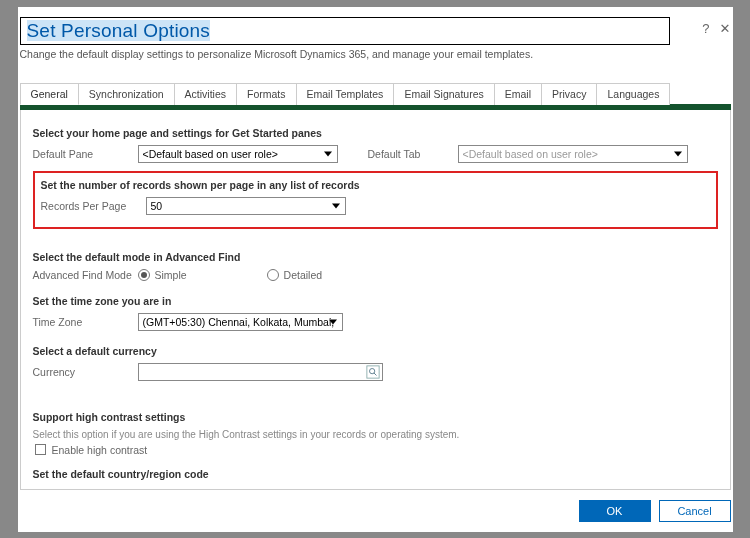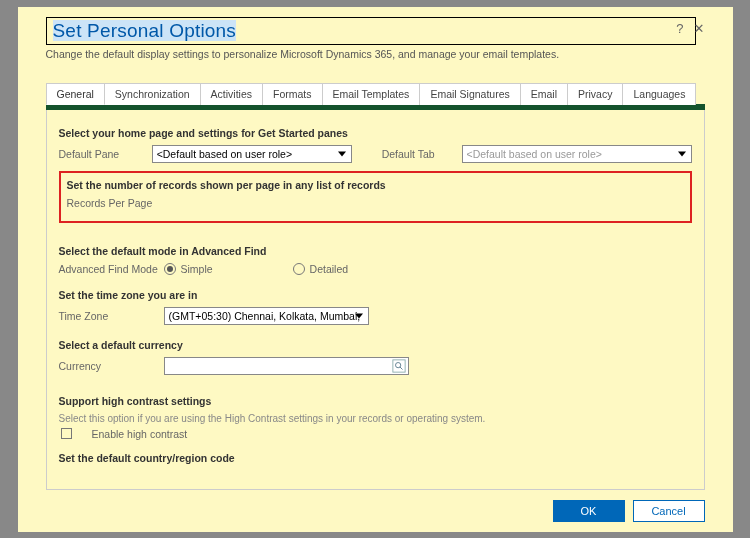--- a/index.html
+++ b/index.html
@@ -1,17 +1,17 @@
 <!DOCTYPE html>
 <html><head>
 <meta charset="utf-8">
 <style>
 *{box-sizing:border-box;margin:0;padding:0;font-family:"Segoe UI",Arial,sans-serif}
 body{background:#888;display:flex;align-items:center;justify-content:center;width:750px;height:538px;overflow:hidden}
-.dialog{background:#fef9c3;width:715px;height:525px;padding:10px 28px;position:relative;display:flex;flex-direction:column}
+.dialog{background:#ffffff;width:715px;height:525px;padding:10px 2px;position:relative;display:flex;flex-direction:column}
 .header{position:relative}
 .title-box{border:1px solid #000;padding:2px 6px;width:650px}
 .title{font-size:19px;font-weight:300;color:#0058a8;letter-spacing:.2px}
 .title::selection{background:#cce4f7}
 .title-sel{background:#cce4f7}
 .subtitle{font-size:10.5px;color:#555;margin-top:3px}
 .header-icons{position:absolute;top:4px;right:0;display:flex;gap:10px;align-items:center}
 .header-icons span{font-size:13px;color:#666;cursor:pointer}
 .tabs{display:flex;margin-top:22px;border-bottom:6px solid #14532d;font-size:10.5px}
 .tab{padding:4px 10px;border:1px solid #ccc;border-bottom:none;margin-right:-1px;background:#fff;color:#444;cursor:pointer;position:relative;top:1px}
@@ -30,21 +30,21 @@
 .rt-select{width:230px;color:#999}
 .highlight-box{border:2.5px solid #d22;padding:6px 6px 6px 6px;margin-top:8px;margin-bottom:22px}
 .highlight-box .section-heading{margin-top:0}
 .radio-row{display:flex;align-items:flex-start}
 .radio{display:flex;align-items:center;gap:5px;margin-right:80px;color:#666}
 .radio-circ{width:12px;height:12px;border:1px solid #777;border-radius:50%;display:inline-flex;align-items:center;justify-content:center}
 .radio-dot{width:6px;height:6px;background:#555;border-radius:50%}
 .lookup{border:1px solid #888;height:18px;width:245px;position:relative;background:#fff}
 .lookup-ic{position:absolute;right:2px;top:1px;width:14px;height:14px}
 .helper{font-size:10px;color:#888;margin-bottom:4px}
-.cb-row{display:flex;align-items:center;gap:20px;font-size:10.5px;color:#666;margin-left:2px;margin-bottom:12px}
+.cb-row{display:flex;align-items:center;gap:6px;font-size:10.5px;color:#666;margin-left:2px;margin-bottom:12px}
 .cb{width:11px;height:11px;border:1px solid #777}
 .footer{display:flex;justify-content:flex-end;gap:8px;padding-top:10px}
 .btn{font-size:11px;width:72px;height:22px;border:1px solid #0067b8;cursor:pointer;display:flex;align-items:center;justify-content:center}
 .btn-primary{background:#0067b8;color:#fff}
 .btn-secondary{background:#fff;color:#0067b8}
 
 .content::-webkit-scrollbar{width:15px}
 .content::-webkit-scrollbar-track{background:#f0f0f0}
 .content::-webkit-scrollbar-thumb{background:#c2c2c2}
 .content::-webkit-scrollbar-button{background:#e0e0e0;height:15px}
@@ -83,20 +83,21 @@
         <div class="label">Default Pane</div>
         <div class="select-wrap"><input class="select sel-wide" value="&lt;Default based on user role&gt;" style=""></div>
         <div class="rt-label">Default Tab</div>
         <div class="select-wrap"><input class="select rt-select" value="&lt;Default based on user role&gt;" style=""></div>
       </div>
 
       <div class="highlight-box">
         <div class="section-heading">Set the number of records shown per page in any list of records</div>
         <div class="row">
           <div class="label">Records Per Page</div>
+          <div class="select-wrap"><input class="select sel-wide" value="50" style=""></div>
         </div>
       </div>
 
       <div class="section-heading">Select the default mode in Advanced Find</div>
       <div class="row">
         <div class="label">Advanced Find Mode</div>
         <div class="radio-row">
           <div class="radio">
             <span class="radio-circ">
                 <span class="radio-dot"></span>
@@ -121,21 +122,21 @@
         <div class="label">Currency</div>
         <div class="lookup">
           <svg class="lookup-ic" viewBox="0 0 16 16">
               <rect x="1" y="1" width="14" height="14" fill="#fff" stroke="#8aa"></rect>
               <circle cx="7" cy="7" r="3" fill="none" stroke="#578"></circle>
               <line x1="9" y1="9" x2="12" y2="12" stroke="#578"></line>
             </svg>
         </div>
       </div>
 
-      <div class="section-heading" style="margin-top:20px">Support high contrast settings</div>
+      <div class="section-heading" style="margin-top:30px">Support high contrast settings</div>
       <div class="helper">Select this option if you are using the High Contrast settings in your records or operating system.</div>
       <div class="cb-row">
         <span class="cb"></span>
         <span>Enable high contrast</span>
       </div>
 
       <div class="section-heading">Set the default country/region code</div>
       <div style="height:20px"></div>
     </div>
   </div>

